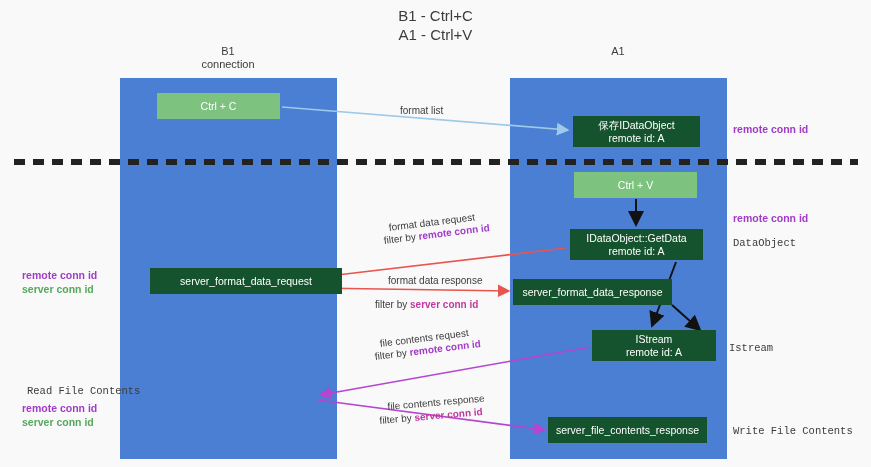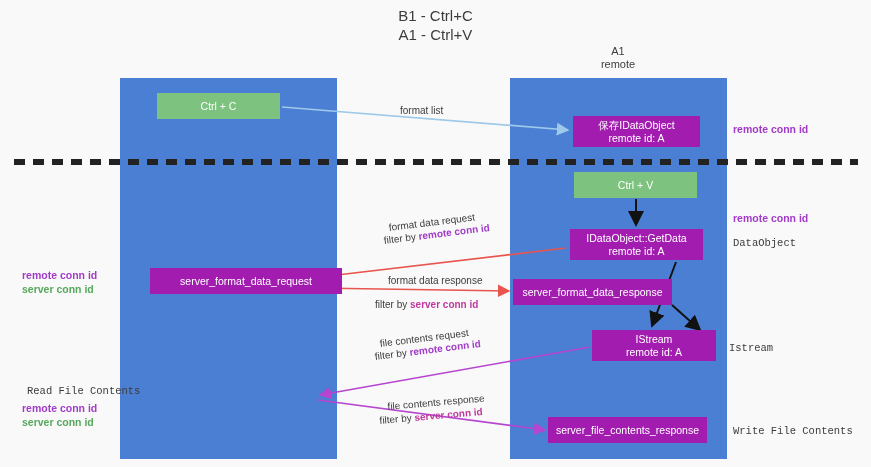--- a/index.html
+++ b/index.html
@@ -27,21 +27,21 @@
   .colhead.b1{left:118px;top:45px;}
   .colhead.a1{left:508px;top:45px;}
 
   .node{
     position:absolute;display:flex;flex-direction:column;
     align-items:center;justify-content:center;
     color:#ffffff;font-size:10.5px;line-height:13px;
     box-sizing:border-box;padding:2px 4px;
   }
   .node.green{background:#7dc27f;}
-  .node.orange{background:#a21caf;}
+  .node.orange{background:#14532d;}
 
   .n-ctrlc{left:157px;top:93px;width:123px;height:26px;}
   .n-idataobject{left:573px;top:116px;width:127px;height:31px;}
   .n-ctrlv{left:574px;top:172px;width:123px;height:26px;}
   .n-getdata{left:570px;top:229px;width:133px;height:31px;}
   .n-sfdreq{left:150px;top:268px;width:192px;height:26px;}
   .n-sfdresp{left:513px;top:279px;width:159px;height:26px;}
   .n-istream{left:592px;top:330px;width:124px;height:31px;}
   .n-sfcreq{left:150px;top:385px;width:164px;height:26px;}
   .n-sfcresp{left:548px;top:417px;width:159px;height:26px;}
@@ -117,23 +117,26 @@
     <path d="M590,347 L320,395" stroke="#b645cf" stroke-width="1.6" fill="none" marker-end="url(#ar-purple)"></path>
 
     <path d="M318,400 L545,430" stroke="#b645cf" stroke-width="1.6" fill="none" marker-end="url(#ar-purple)"></path>
   </svg>
 
   <div class="title">
     <div>B1 - Ctrl+C</div>
     <div>A1 - Ctrl+V</div>
   </div>
 
+  <div class="colhead b1">
+    <div>B1</div>
+    <div>connection</div>
+  </div>
   <div class="colhead a1">
     <div>A1</div>
-    <div>remote</div>
   </div>
 
   <div class="node green n-ctrlc">
     <span>Ctrl + C</span>
   </div>
 
   <div class="node orange n-idataobject">
     <span>保存IDataObject</span>
     <span>remote id: A</span>
   </div>

